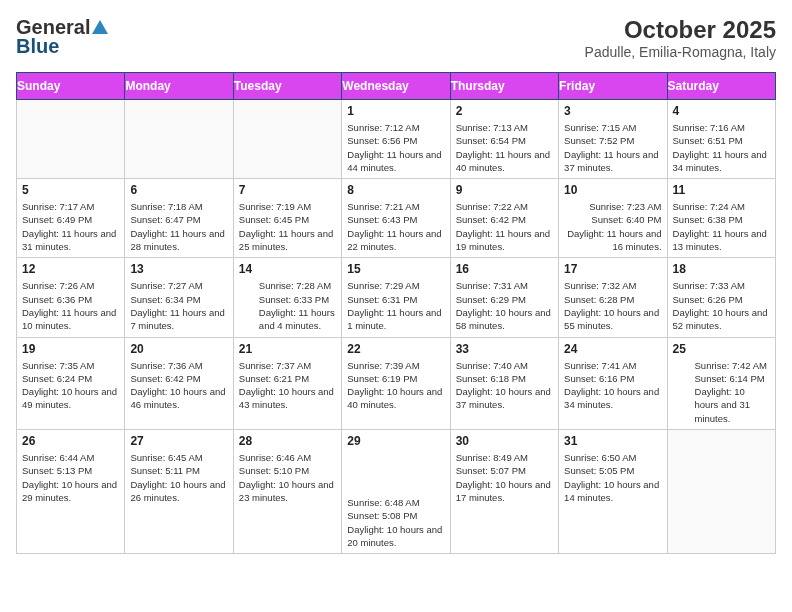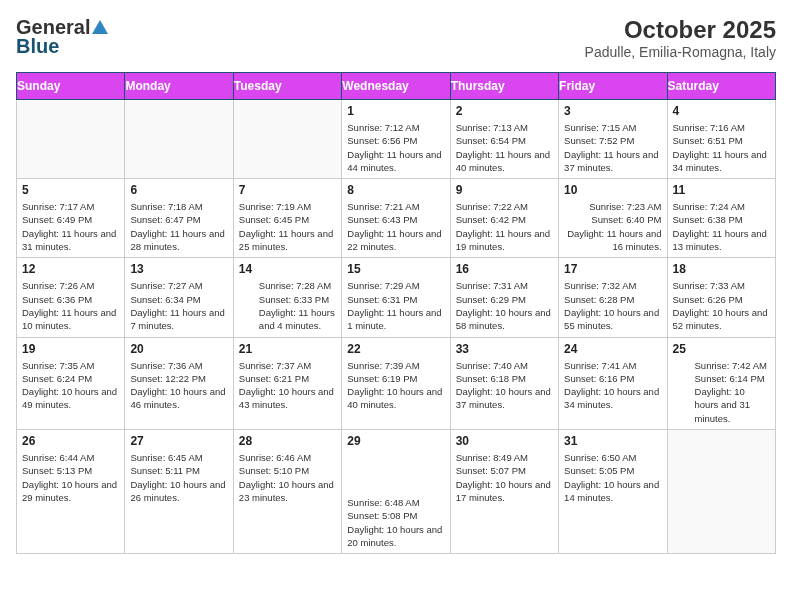--- a/index.html
+++ b/index.html
@@ -229,21 +229,21 @@
       <tr class="row-bg-light">
         <td>
           <div class="day-num">19</div>
           <div class="day-info" style="white-space: pre-line;">Sunrise: 7:35 AM
 Sunset: 6:24 PM
 Daylight: 10 hours and 49 minutes.</div>
         </td>
         <td>
           <div class="day-num">20</div>
           <div class="day-info" style="white-space: pre-line;">Sunrise: 7:36 AM
-Sunset: 12:22 PM
+Sunset: 6:42 PM
 Daylight: 10 hours and 46 minutes.</div>
         </td>
         <td>
           <div class="day-num">21</div>
           <div class="day-info" style="white-space: pre-line;">Sunrise: 7:37 AM
 Sunset: 6:21 PM
 Daylight: 10 hours and 43 minutes.</div>
         </td>
         <td>
           <div class="day-num">22</div>

